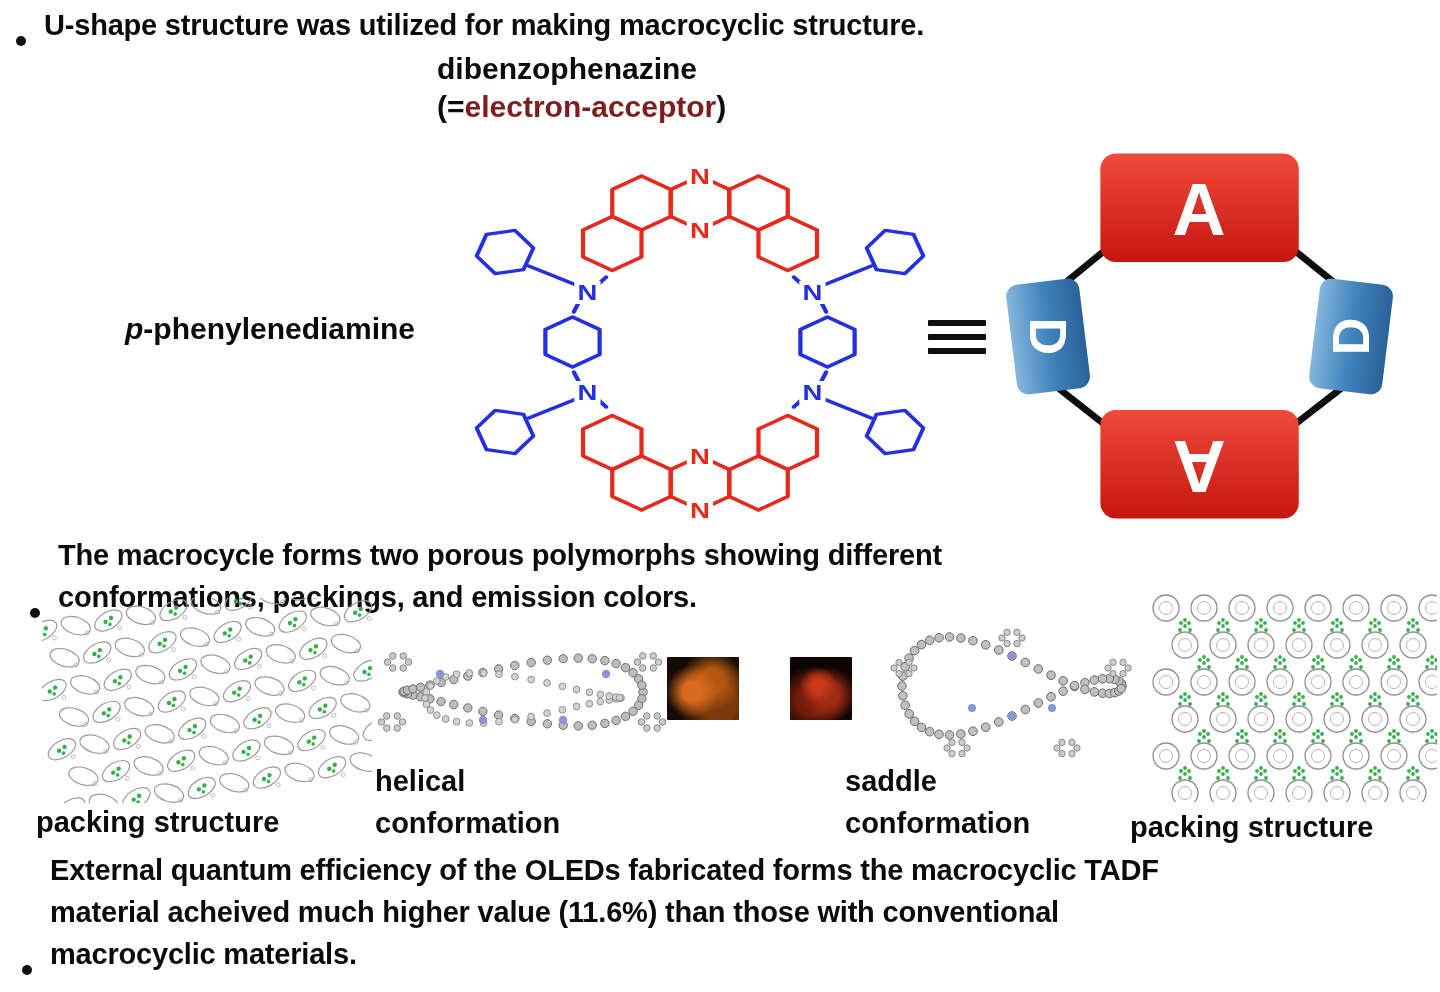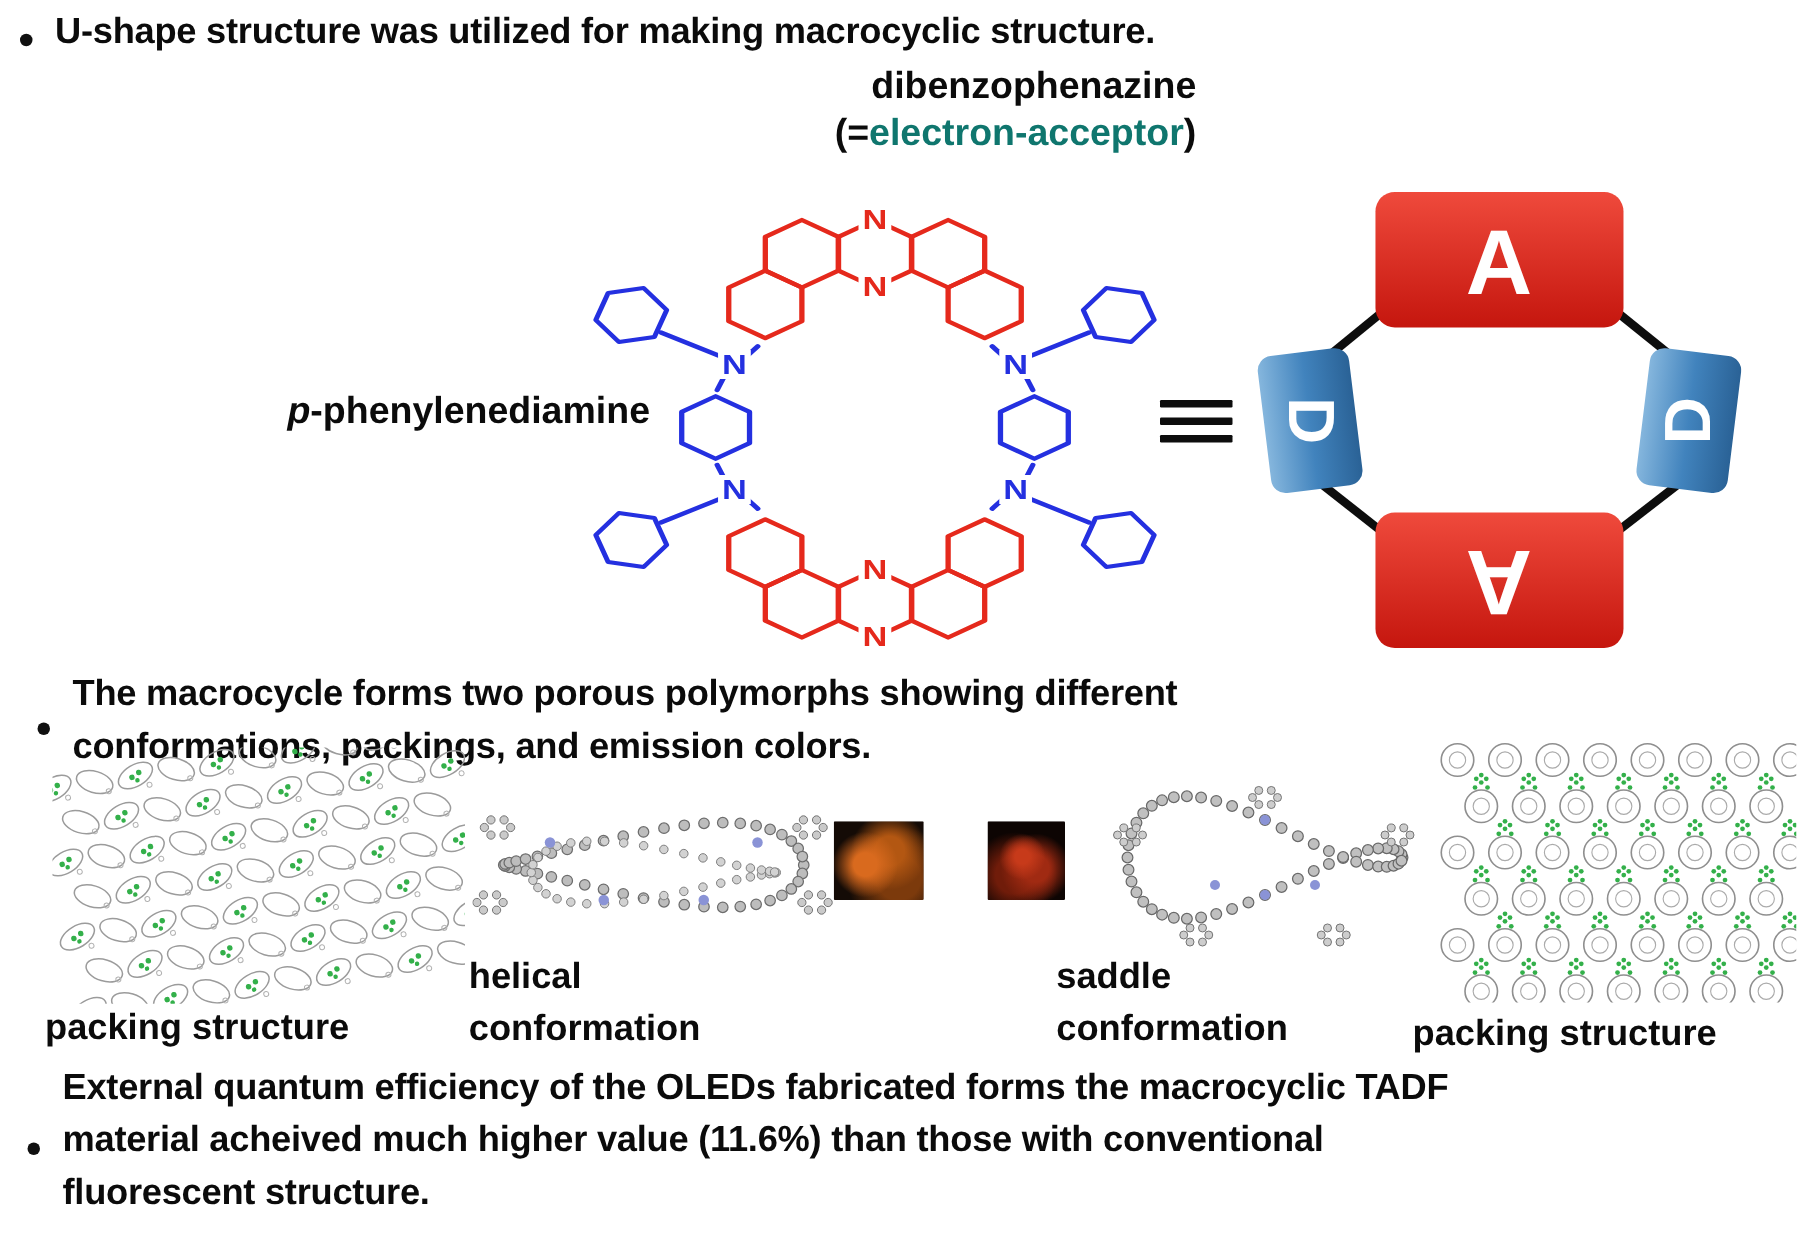--- a/index.html
+++ b/index.html
@@ -1,24 +1,24 @@
 <!DOCTYPE html>
 <html><head>
 <meta charset="utf-8">
 <style>
   *{margin:0;padding:0;box-sizing:border-box}
   body{font-family:"Liberation Sans",sans-serif;background:#ffffff}
   #canvas{position:relative;width:1440px;height:992px;background:#ffffff;overflow:hidden;color:#0b0b0b;font-weight:bold}
   .abs{position:absolute}
-  .bullet{display:flex;align-items:center}
+  .bullet{display:flex;align-items:flex-end}
   .dot{width:10px;height:10px;border-radius:50%;background:#101010;margin:14px 18px 0 0;flex:none}
   .btxt{font-size:29px;font-weight:bold;line-height:42px;letter-spacing:-0.2px}
-  .center{text-align:right}
+  .center{text-align:left}
   .lbl{font-size:30px;font-weight:bold;line-height:38px}
-  .red{color:#0f766e}
+  .red{color:#7f1d1d}
   .blue{color:#2430e0}
   .ital{font-style:italic}
   .cap{font-size:29px;font-weight:bold;text-align:left;line-height:42px}
   #equiv .ebar{width:58px;height:6px;background:#0d0d0d;margin-bottom:8px;border-radius:1px}
   #emission-photo-1{left:667px;top:657px;width:72px;height:63px;border-radius:1px}
   #emission-photo-2{left:790px;top:657px;width:62px;height:63px;border-radius:1px}
   svg{display:block}
 </style>
 </head>
 <body>
@@ -977,17 +977,17 @@
     <div>saddle</div>
     <div>conformation</div>
   </div>
   <div class="cap abs" style="left:1130px;top:806px;width:310px">packing structure</div>
 
   <div class="bullet abs" style="left:22px;top:849px;width:1410px">
     <span class="dot"></span>
     <div class="btxt">
       <div>External quantum efficiency of the OLEDs fabricated forms the macrocyclic TADF</div>
       <div>material acheived much higher value (11.6%) than those with conventional</div>
-      <div>fluorescent structure.</div>
+      <div>macrocyclic materials.</div>
     </div>
   </div>
 
 </div>
 
 </body></html>

